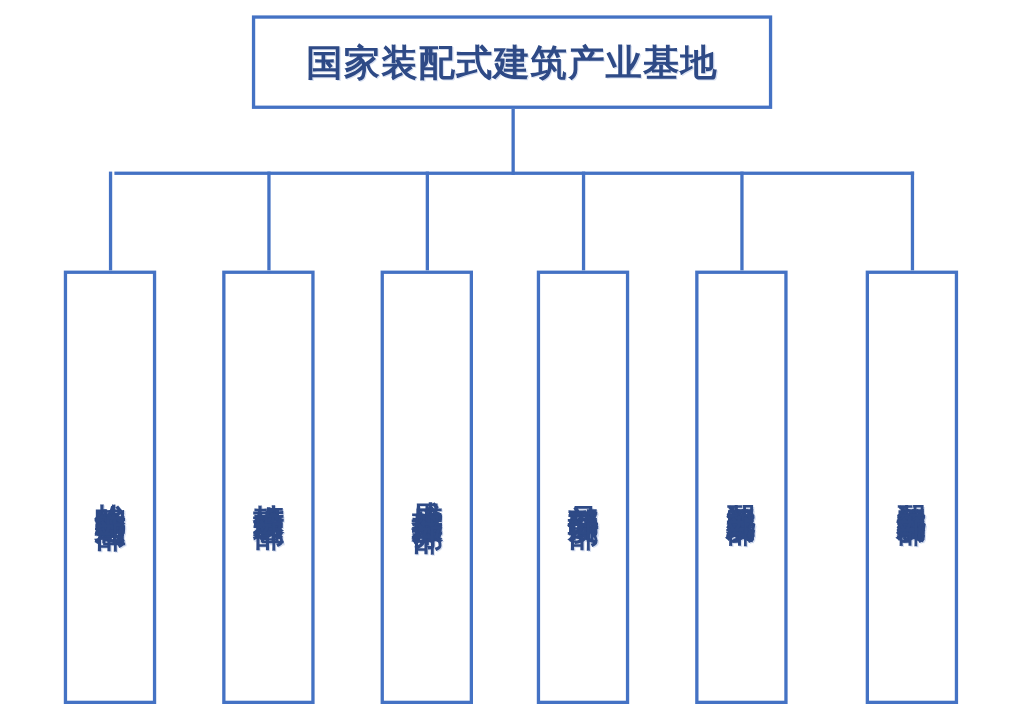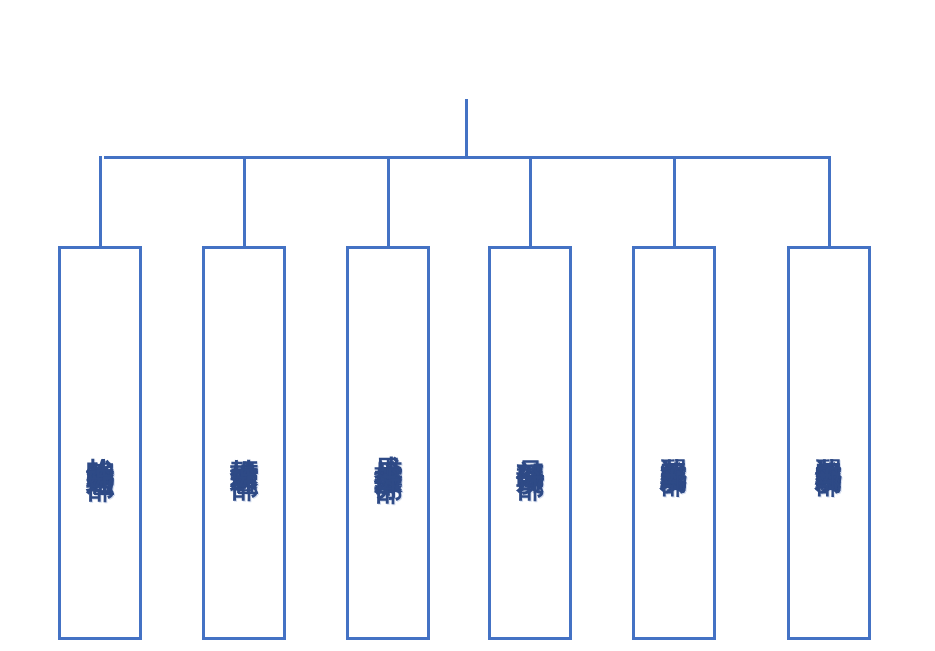--- a/index.html
+++ b/index.html
@@ -83,20 +83,23 @@
     font-size: 26px;
     line-height: 1.08;
     letter-spacing: 1px;
   }
 </style>
 </head>
 <body>
 
 <div id="org-chart">
 
+  <div class="root-box">
+    <span class="root-label">国家装配式建筑产业基地</span>
+  </div>
 
   <div class="conn conn-v" style="left:465px; top:99px; height:60px;"></div>
 
   <div class="conn conn-h" style="left:104px; top:156px; width:727px;"></div>
 
   <div class="conn conn-v" style="left:99px;  top:156px; height:90px;"></div>
   <div class="conn conn-v" style="left:243px; top:156px; height:90px;"></div>
   <div class="conn conn-v" style="left:387px; top:156px; height:90px;"></div>
   <div class="conn conn-v" style="left:529px; top:156px; height:90px;"></div>
   <div class="conn conn-v" style="left:673px; top:156px; height:90px;"></div>

